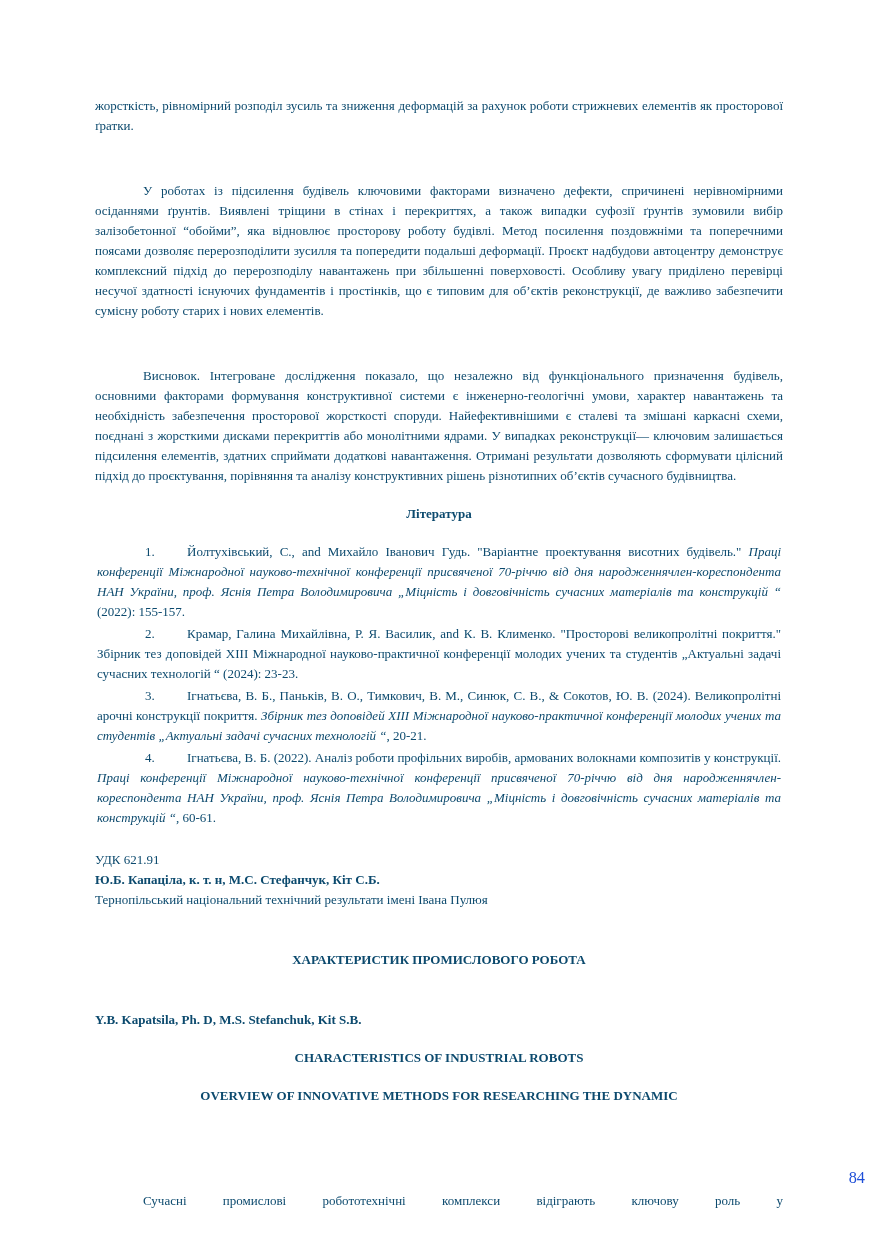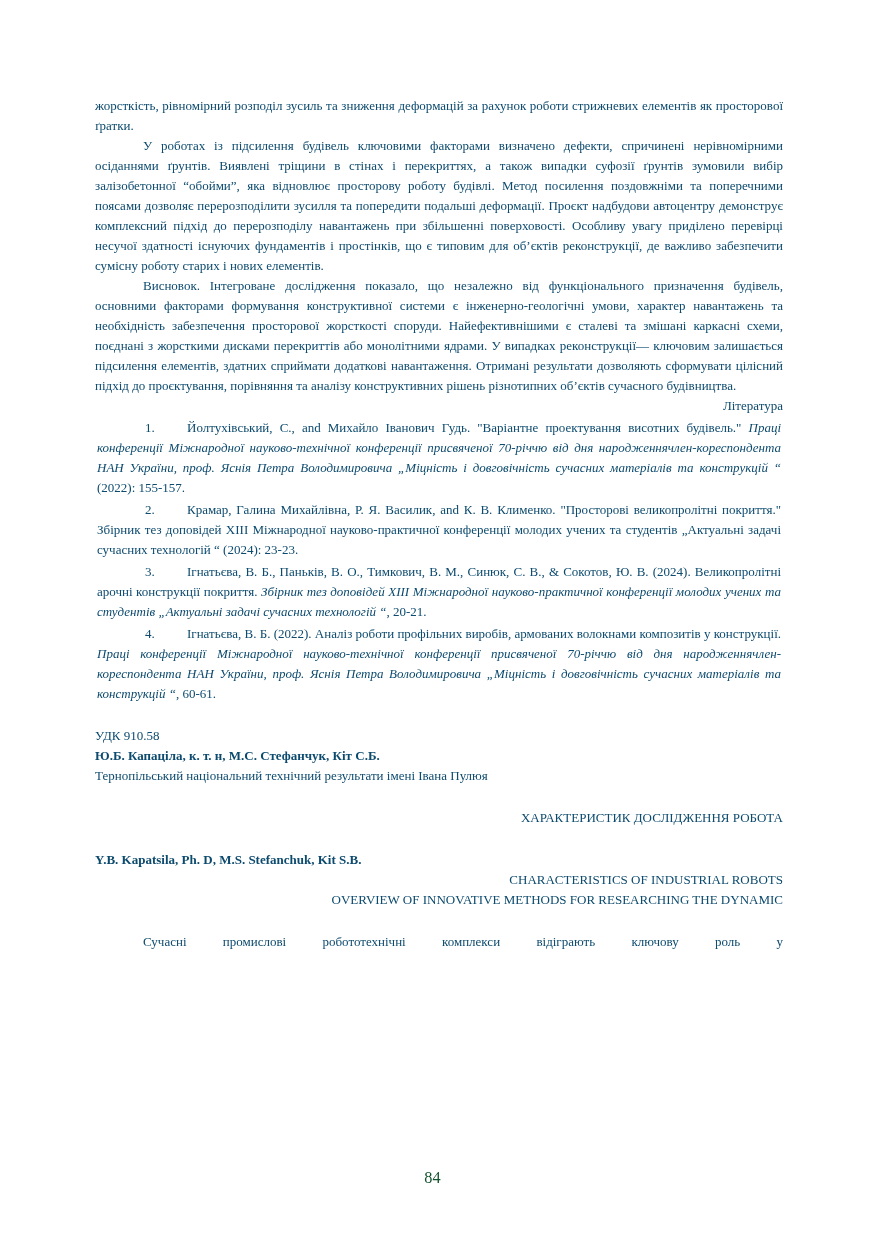--- a/index.html
+++ b/index.html
@@ -2,57 +2,57 @@
 <html><head>
 <meta charset="utf-8">
 <style>
   html, body { margin: 0; padding: 0; background: #ffffff; }
   body { width: 877px; height: 1240px; position: relative; overflow: hidden; }
   .page {
     position: absolute; left: 95px; top: 96px; width: 688px;
     font-family: "Liberation Serif", serif; font-size: 13px; line-height: 20px; color: #0c4a6e;
   }
   .p { text-align: justify; margin: 0; }
-  .indent { text-indent: 48px; }
+  .indent { text-indent: 48px; margin-top: 45px; }
   .bold { font-weight: bold; }
   .ref { text-align: justify; margin: 2px; text-indent: 48px; }
   .ref .num { display: inline-block; text-indent: 0; width: 42px; }
   .ref i { font-style: italic; }
   .gap1 { height: 20px; }
   .gap2 { height: 22px; }
-  .heading { font-weight: normal; text-align: right; margin: 0; }
-  .pagenum { position: absolute; left: 0; right: 12px; top: 1168px; text-align: center;
-    font-family: "Liberation Serif", serif; font-size: 16.3px; color: #14532d; }
+  .heading { font-weight: bold; text-align: center; margin: 18px; }
+  .pagenum { position: absolute; left: 0; right: 12px; top: 1168px; text-align: right;
+    font-family: "Liberation Serif", serif; font-size: 16.3px; color: #1d4ed8; }
 </style>
 </head>
 <body>
 
 <div class="page">
   <p class="p">жорсткість, рівномірний розподіл зусиль та зниження деформацій за рахунок роботи стрижневих елементів як просторової ґратки.</p>
   <p class="p indent">У роботах із підсилення будівель ключовими факторами визначено дефекти, спричинені нерівномірними осіданнями ґрунтів. Виявлені тріщини в стінах і перекриттях, а також випадки суфозії ґрунтів зумовили вибір залізобетонної “обойми”, яка відновлює просторову роботу будівлі. Метод посилення поздовжніми та поперечними поясами дозволяє перерозподілити зусилля та попередити подальші деформації. Проєкт надбудови автоцентру демонструє комплексний підхід до перерозподілу навантажень при збільшенні поверховості. Особливу увагу приділено перевірці несучої здатності існуючих фундаментів і простінків, що є типовим для об’єктів реконструкції, де важливо забезпечити сумісну роботу старих і нових елементів.</p>
   <p class="p indent">Висновок. Інтегроване дослідження показало, що незалежно від функціонального призначення будівель, основними факторами формування конструктивної системи є інженерно-геологічні умови, характер навантажень та необхідність забезпечення просторової жорсткості споруди. Найефективнішими є сталеві та змішані каркасні схеми, поєднані з жорсткими дисками перекриттів або монолітними ядрами. У випадках реконструкції— ключовим залишається підсилення елементів, здатних сприймати додаткові навантаження. Отримані результати дозволяють сформувати цілісний підхід до проєктування, порівняння та аналізу конструктивних рішень різнотипних об’єктів сучасного будівництва.</p>
 
   <p class="heading">Література</p>
 
   <div>
     <p class="ref"><span class="num">1.</span><span>Йолтухівський, С., and Михайло Іванович Гудь. "Варіантне проектування висотних будівель." </span><i>Праці конференції Міжнародної науково-технічної конференції присвяченої 70-річчю від дня народженнячлен-кореспондента НАН України, проф. Яснія Петра Володимировича „Міцність і довговічність сучасних матеріалів та конструкцій “</i><span> (2022): 155-157.</span></p>
     <p class="ref"><span class="num">2.</span><span>Крамар, Галина Михайлівна, Р. Я. Василик, and К. В. Клименко. "Просторові великопролітні покриття." Збірник тез доповідей XIII Міжнародної науково-практичної конференції молодих учених та студентів „Актуальні задачі сучасних технологій “ (2024): 23-23.</span><i></i><span></span></p>
     <p class="ref"><span class="num">3.</span><span>Ігнатьєва, В. Б., Паньків, В. О., Тимкович, В. М., Синюк, С. В., &amp; Сокотов, Ю. В. (2024). Великопролітні арочні конструкції покриття. </span><i>Збірник тез доповідей XIII Міжнародної науково-практичної конференції молодих учених та студентів „Актуальні задачі сучасних технологій “</i><span>, 20-21.</span></p>
     <p class="ref"><span class="num">4.</span><span>Ігнатьєва, В. Б. (2022). Аналіз роботи профільних виробів, армованих волокнами композитів у конструкції. </span><i>Праці конференції Міжнародної науково-технічної конференції присвяченої 70-річчю від дня народженнячлен-кореспондента НАН України, проф. Яснія Петра Володимировича „Міцність і довговічність сучасних матеріалів та конструкцій “</i><span>, 60-61.</span></p>
   </div>
 
   <div class="gap1"></div>
 
-  <p class="p">УДК 910.58</p>
+  <p class="p">УДК 621.91</p>
   <p class="p bold">Ю.Б. Капаціла, к. т. н, М.С. Стефанчук, Кіт С.Б.</p>
   <p class="p">Тернопільський національний технічний результати імені Івана Пулюя</p>
 
   <div class="gap2"></div>
 
-  <p class="heading">ХАРАКТЕРИСТИК ДОСЛІДЖЕННЯ РОБОТА</p>
+  <p class="heading">ХАРАКТЕРИСТИК ПРОМИСЛОВОГО РОБОТА</p>
 
   <div class="gap2"></div>
 
   <p class="p bold">Y.B. Kapatsila, Ph. D, M.S. Stefanchuk, Kit S.B.</p>
   <p class="heading">CHARACTERISTICS OF INDUSTRIAL ROBOTS</p>
   <p class="heading">OVERVIEW OF INNOVATIVE METHODS FOR RESEARCHING THE DYNAMIC</p>
 
   <div class="gap2"></div>
 
   <p class="p indent" style="text-align-last: justify;">Сучасні промислові робототехнічні комплекси відіграють ключову роль у</p>

